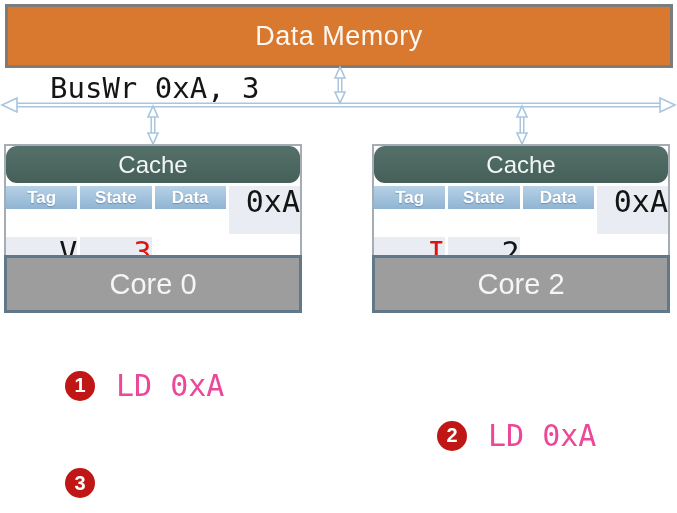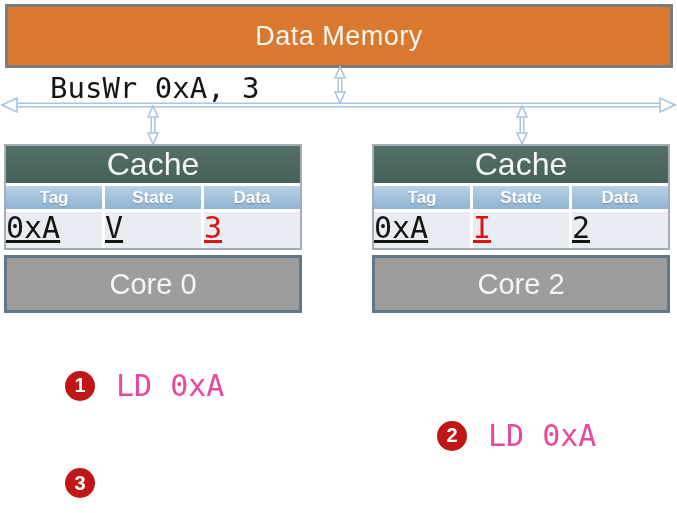--- a/index.html
+++ b/index.html
@@ -48,49 +48,48 @@
     width: 294px;
     border: 2px solid var(--table-border, #a6acb6);
     background: #ffffff;
   }
   .cache-table.left { left: 4px; }
   .cache-table.right { left: 372px; }
   .cache-title {
     height: 37px;
     background: linear-gradient(#547169, #465f59);
     color: #f2f6f4;
-    font-size: 32px;
-    display: flex; align-items: center; justify-content: center;
+    font-size: 24px;
+    display: flex; align-items: center; justify-content: center; border-radius: 11px;
   }
   .cache-grid {
     display: grid;
-    grid-template-columns: 1fr 1fr 1fr;
+    grid-template-columns: 1fr 1fr 1fr 1fr;
     gap: 3px;
     background: #ffffff;
     padding-top: 3px;
   }
   .col-head {
     background: linear-gradient(#b7d1e6, #8fb4d3);
     color: #ffffff;
     font-weight: bold;
     font-size: 17px;
     text-align: center;
     height: 23px;
     line-height: 23px;
     text-shadow: 0 1px 1px rgba(90,120,150,0.65);
   }
   .cell {
     background: var(--row-bg, #e9edf3);
     font-family: "DejaVu Sans Mono", monospace;
     font-size: 30px;
     color: #141414;
-    text-align: left;
-    height: 36px;
+    text-align: right;
+    height: 48px;
     line-height: 31px;
-    text-decoration: underline;
   }
   .cell.hl { color: var(--highlight-red, #db1414); }
 
   
   .core-box {
     position: absolute;
     top: 255px;
     width: 292px; height: 52px;
     background: var(--core-fill, #9d9d9d);
     border: 3px solid var(--core-border, #61788a);

